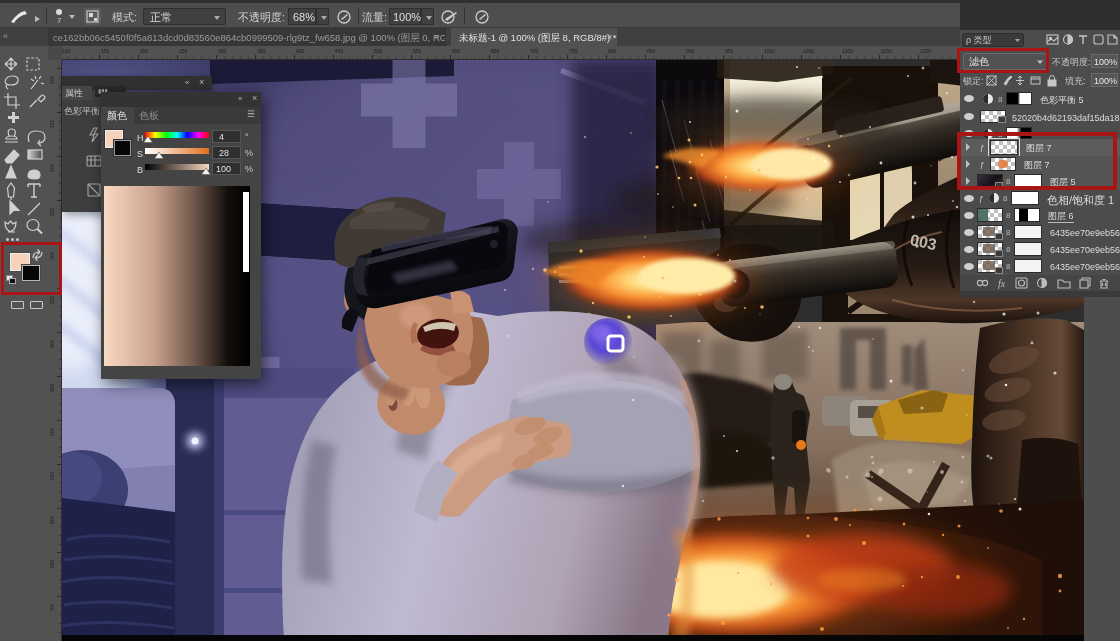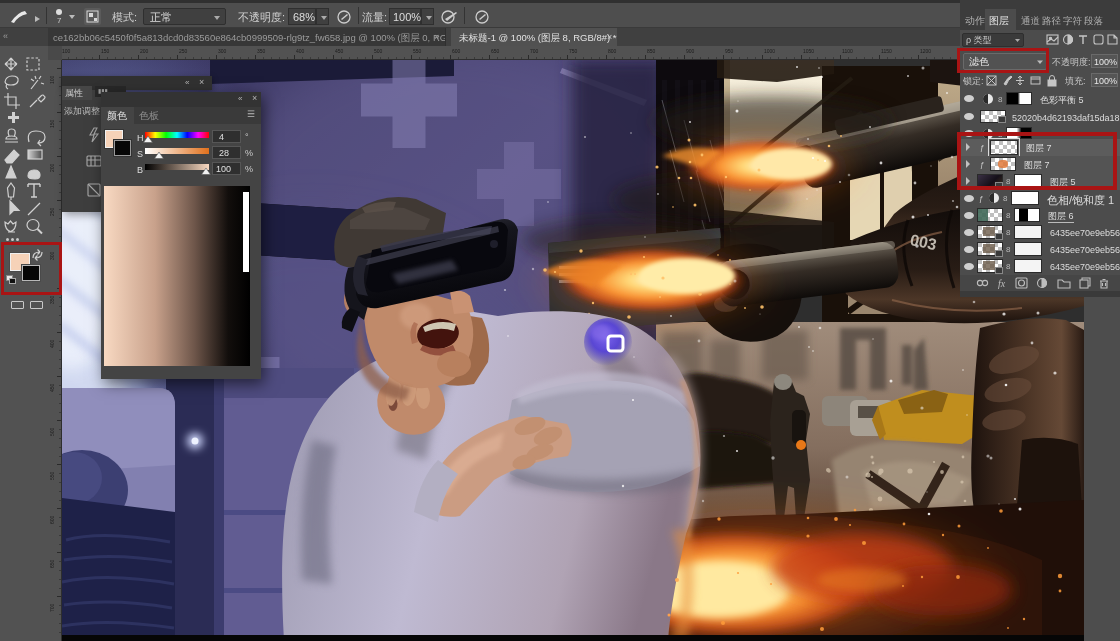--- a/index.html
+++ b/index.html
@@ -863,21 +863,21 @@
 <div class="abs" style="left:30px;top:255px;width:13px;height:8px;border:1.2px solid #c8c8c8;border-radius:1px"></div>
   </div>
 <div class="abs" style="left:62px;top:76px;width:150px;height:14px;background:#313131;box-shadow:0 2px 6px rgba(0,0,0,0.4)"></div>
 <div class="abs" style="left:185px;top:79px;font-size:8px;color:#b5b5b5;line-height:1">«</div>
 <div class="abs" style="left:199px;top:78px;font-size:9px;color:#b5b5b5;line-height:1">×</div>
 <div class="abs" style="left:62px;top:90px;width:41px;height:122px;background:#3e3e3e;box-shadow:2px 3px 8px rgba(0,0,0,0.35)"></div>
 <div class="abs" style="left:62px;top:86px;width:30px;height:14px;background:#464646"></div>
 <div class="abs" style="left:65px;top:89px;font-size:9px;color:#cccccc;line-height:1">属性</div>
 <div class="abs" style="left:95px;top:86px;width:31px;height:11px;background:#282828"></div>
 <div class="abs" style="left:98px;top:88px;font-size:6px;color:#999;line-height:1">▮▮▮</div>
-<div class="abs" style="left:64px;top:107px;font-size:9px;color:#bdbdbd;line-height:1">添加调整</div>
+<div class="abs" style="left:64px;top:107px;font-size:9px;color:#bdbdbd;line-height:1">色彩平衡</div>
 <svg class="abs" style="left:84px;top:124px" width="20" height="84" viewBox="0 0 20 84">
       <g stroke="#a8a8a8" fill="none" stroke-width="1.1">
         <path d="M10,4 l-4,7 h4 l-2,7 6,-8 h-4 l3,-6 z"></path>
         <rect x="3" y="32" width="14" height="10" rx="1"></rect>
         <path d="M3,36 h14 M7,32 v10 M11,32 v10"></path>
         <rect x="4" y="60" width="12" height="12" rx="1"></rect>
         <path d="M4,60 l12,12"></path>
       </g>
     </svg>
 <div class="abs" style="left:101px;top:92px;width:160px;height:287px;background:#444444;box-shadow:3px 5px 14px rgba(0,0,0,0.55)">
@@ -911,31 +911,20 @@
 <div class="abs" style="left:44px;top:72px;width:64px;height:6px;background:linear-gradient(to right,#000000,#f8d8c0)"></div>
 <svg class="abs" style="left:100px;top:76px" width="10" height="7">
         <path d="M5,0 L9.5,6.5 L0.5,6.5 Z" fill="#f2f2f2" stroke="#555" stroke-width="0.6"></path>
       </svg>
 <div class="abs" style="left:111px;top:70px;width:29px;height:13px;background:#2f2f2f;border:1px solid #565656"></div>
 <div class="abs" style="left:115px;top:73px;font-size:9px;color:#e0e0e0;line-height:1">100</div>
 <div class="abs" style="left:144px;top:73px;font-size:9px;color:#cccccc;line-height:1">%</div>
 <div class="abs" style="left:3px;top:94px;width:146px;height:180px;background:linear-gradient(to right,#f8d9c2,#c8a18b 35%,#6e564a 62%,#120e0c 85%,#000)"></div>
 <div class="abs" style="left:142px;top:100px;width:6px;height:80px;background:#ffffff"></div>
 </div>
-  <div id="rdocktop" class="abs" style="left:960px;top:0;width:160px;height:30px;background:#3c3c3c">
-
-    <div class="abs" style="left:25px;top:9px;width:31px;height:21px;background:#4c4c4c"></div>
-    <div class="abs" style="left:5px;top:14px;color:#b0b0b0;font-size:10px">动作</div>
-    <div class="abs" style="left:29px;top:14px;color:#e8e8e8;font-size:10px">图层</div>
-    <div class="abs" style="left:61px;top:15px;color:#b0b0b0;font-size:9.5px">通道</div>
-    <div class="abs" style="left:82px;top:15px;color:#b0b0b0;font-size:9.5px">路径</div>
-    <div class="abs" style="left:103px;top:15px;color:#b0b0b0;font-size:9.5px">字符</div>
-    <div class="abs" style="left:124px;top:15px;color:#b0b0b0;font-size:9.5px">段落</div>
-
-  </div>
   <div id="layers" class="abs" style="left:960px;top:30px;width:160px;height:261px;background:#4c4c4c">
 <div class="abs" style="left:2px;top:3px;width:62px;height:14px;background:#3a3a3a;border:1px solid #2e2e2e;border-radius:2px"></div>
 <div class="abs" style="left:6px;top:6px;font-size:9px;color:#cccccc;line-height:1">ρ 类型</div>
 <svg class="abs" style="left:54px;top:8px" width="7" height="5">
         <path d="M1,1 l2.5,3 2.5,-3 z" fill="#aaa"></path>
       </svg>
 <svg class="abs" style="left:86px;top:3px" width="72" height="13" viewBox="0 0 72 13">
         <g stroke="#c6c6c6" fill="none" stroke-width="1.1">
           <rect x="1" y="2" width="11" height="9"></rect>
           <circle cx="4.5" cy="5.5" r="1.2" fill="#c6c6c6"></circle>

